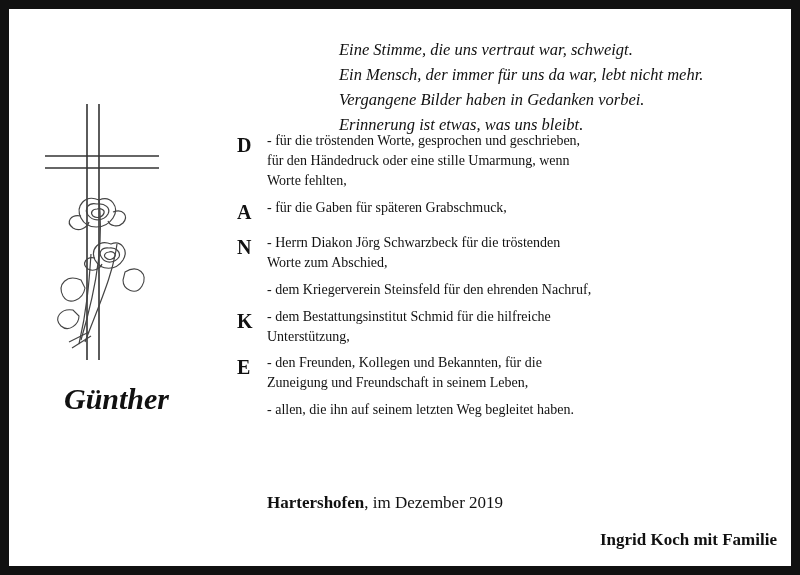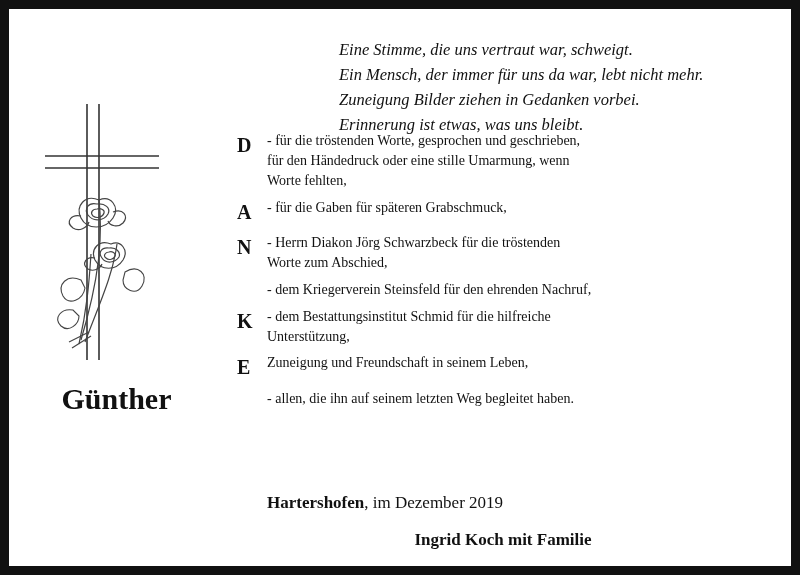--- a/index.html
+++ b/index.html
@@ -48,20 +48,21 @@
     position: absolute;
     left: 0;
     top: 370px;
     width: 215px;
     text-align: center;
     font-family: "Liberation Serif", serif;
     font-weight: bold;
     font-size: 30px;
     line-height: 1.33;
     color: #111;
+    font-style: italic;
   }
 
   
   .right-col {
     position: absolute;
     left: 220px;
     top: 0;
     right: 0;
     height: 100%;
   }
@@ -114,21 +115,21 @@
     color: #111;
   }
   .place-line .place {
     font-weight: bold;
   }
   .signature {
     position: absolute;
     left: 0;
     top: 521px;
     width: 548px;
-    text-align: center;
+    text-align: right;
     font-weight: bold;
     font-size: 17px;
     color: #111;
   }
 </style>
 </head>
 <body>
 
 <div class="page">
   <div class="card">
@@ -177,21 +178,21 @@
       <div class="deceased-name">
         <div>Günther</div>
       </div>
     </div>
 
     <div class="right-col">
 
       <div class="poem">
         <div>Eine Stimme, die uns vertraut war, schweigt.</div>
         <div>Ein Mensch, der immer für uns da war, lebt nicht mehr.</div>
-        <div>Zuneigung Bilder ziehen in Gedanken vorbei.</div>
+        <div>Vergangene Bilder haben in Gedanken vorbei.</div>
         <div>Erinnerung ist etwas, was uns bleibt.</div>
       </div>
 
       <div class="dank-block">
 
         <div class="dank-row">
           <div class="dank-letter">D</div>
           <div class="dank-text">
             <div>- für die tröstenden Worte, gesprochen und geschrieben,</div>
             <div>für den Händedruck oder eine stille Umarmung, wenn</div>
@@ -225,20 +226,21 @@
           <div class="dank-letter">K</div>
           <div class="dank-text">
             <div>- dem Bestattungsinstitut Schmid für die hilfreiche</div>
             <div>Unterstützung,</div>
           </div>
         </div>
 
         <div class="dank-row">
           <div class="dank-letter">E</div>
           <div class="dank-text">
+            <div>- den Freunden, Kollegen und Bekannten, für die</div>
             <div>Zuneigung und Freundschaft in seinem Leben,</div>
           </div>
         </div>
 
         <div class="dank-row">
           <div class="dank-letter"></div>
           <div class="dank-text">
             <div>- allen, die ihn auf seinem letzten Weg begleitet haben.</div>
           </div>
         </div>

